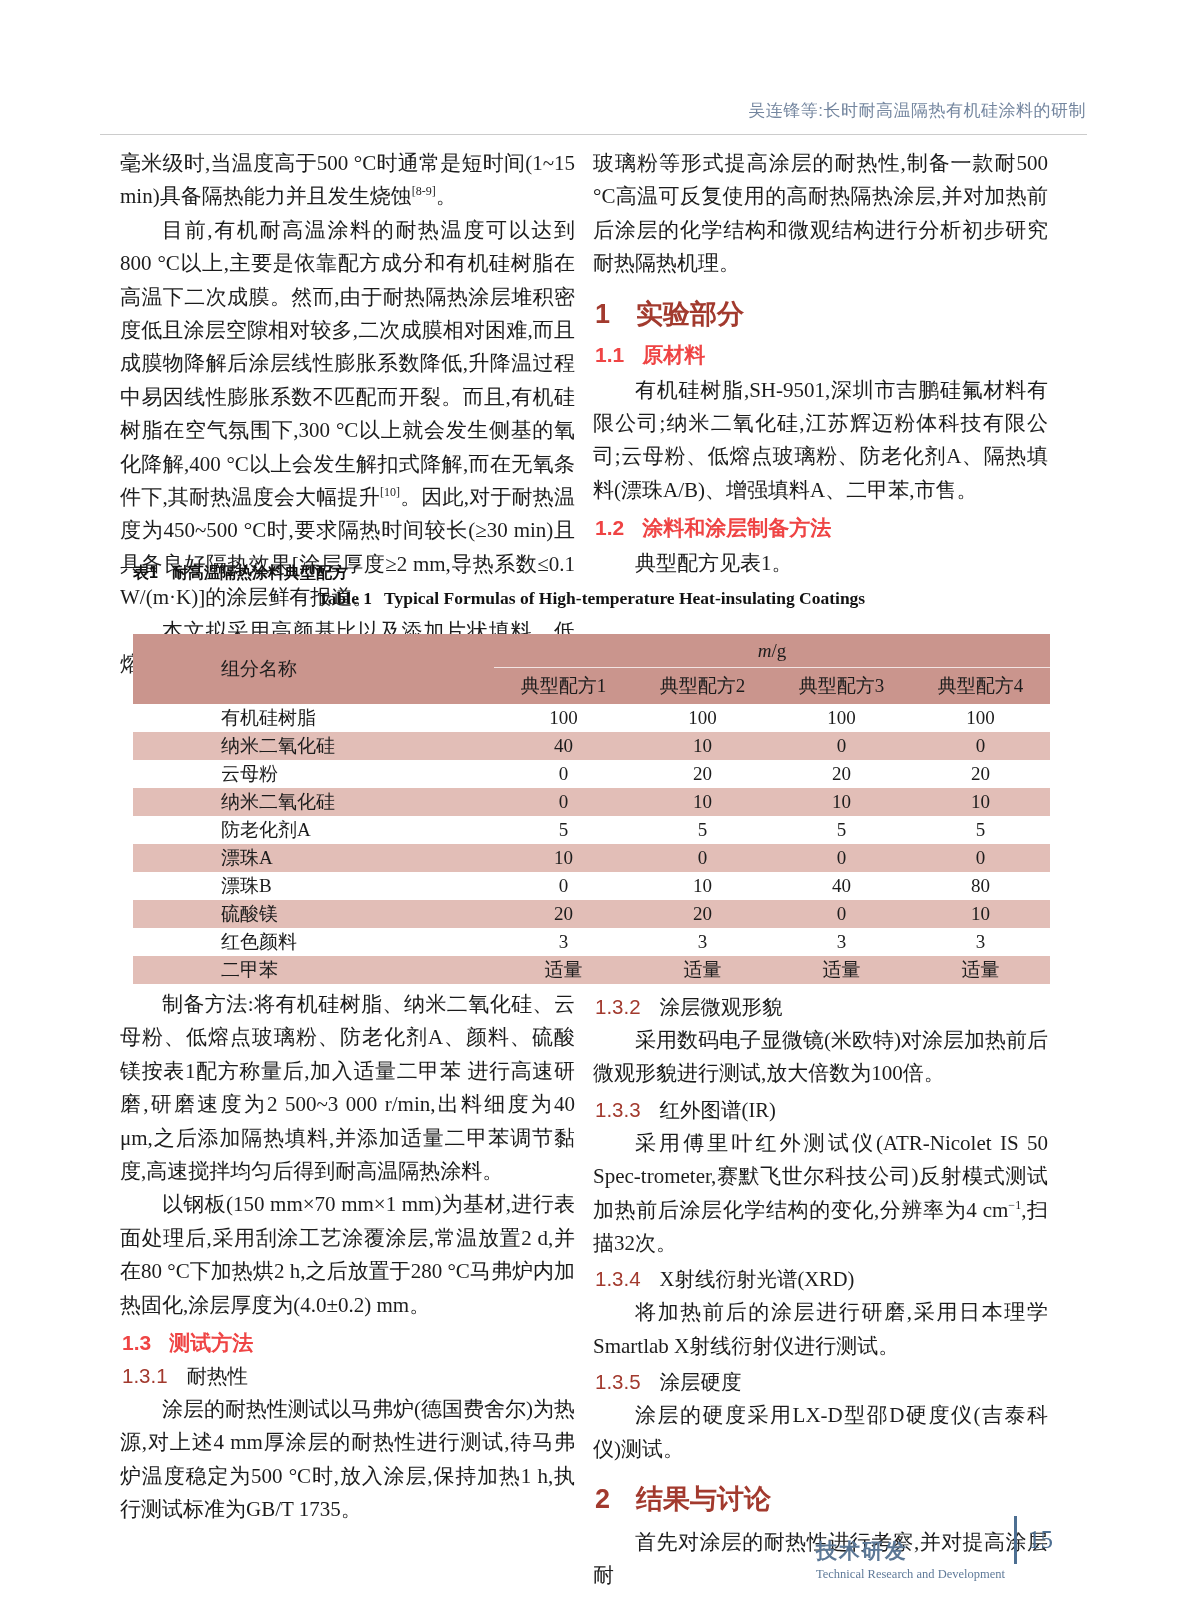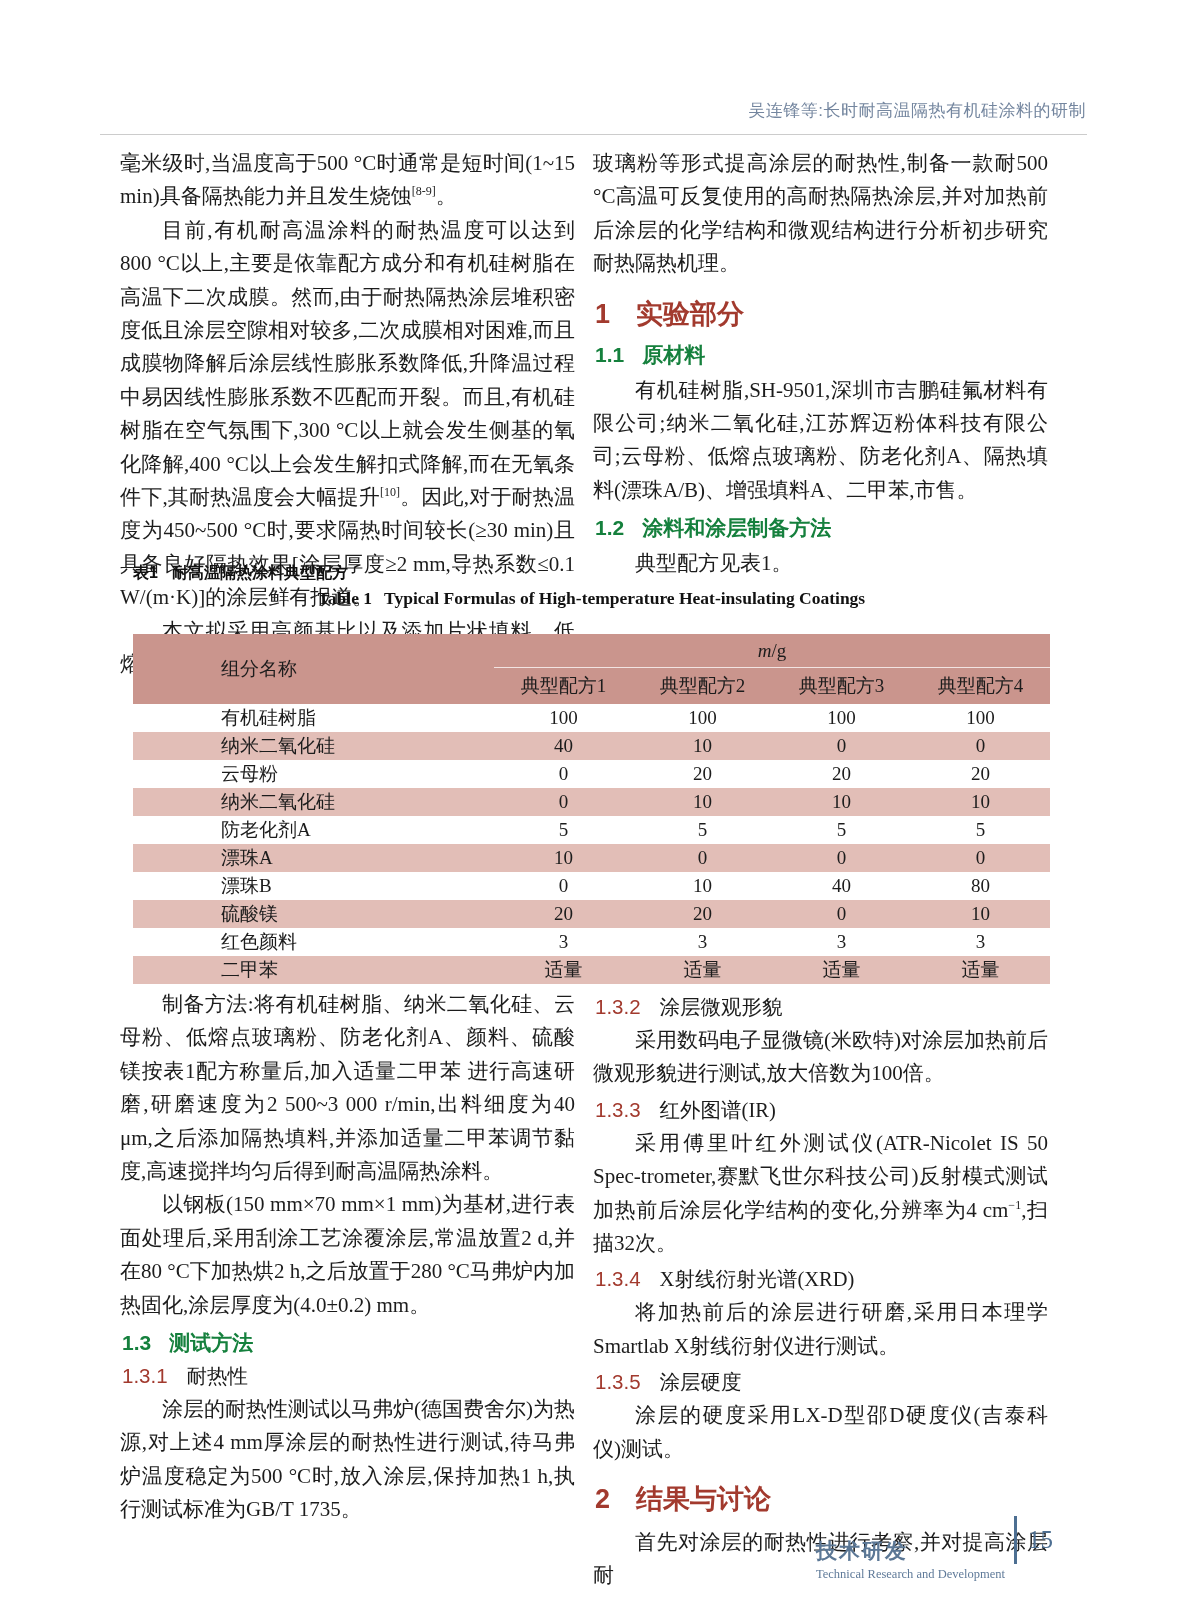--- a/index.html
+++ b/index.html
@@ -20,21 +20,21 @@
   .col{width:455px;}
 
   .para{margin:0;font-size:21px;line-height:33.4px;text-align:justify;}
   .para.indent{text-indent:2em;}
   sup{font-size:12px;line-height:0;vertical-align:super;}
 
   .h1{font-family:"Liberation Sans","DejaVu Sans",sans-serif;font-weight:bold;
       color:#a23a2e;font-size:27px;margin:15px 0 9px 2px;}
   .h1 .hnum{margin-right:26px;}
   .h2{font-family:"Liberation Sans","DejaVu Sans",sans-serif;font-weight:bold;
-      color:#15803d;font-size:21px;margin:7px 0 5px 2px;}
+      color:#ef4444;font-size:21px;margin:7px 0 5px 2px;}
   .h2 .hnum{margin-right:18px;}
   .h3{font-size:20.5px;margin:5px 0 3px 2px;}
   .h3 .hnum{color:#a23a2e;font-family:"Liberation Sans","DejaVu Sans",sans-serif;margin-right:19px;}
   .h3 .htitle{color:#1c1c1c;}
 
   
   .table-block{position:absolute;top:563px;left:133px;width:917px;}
   .caption-zh{font-family:"Liberation Sans","DejaVu Sans",sans-serif;
       font-weight:bold;font-size:16px;color:#111;}
   .caption-zh .cap-label{margin-right:14px;}

